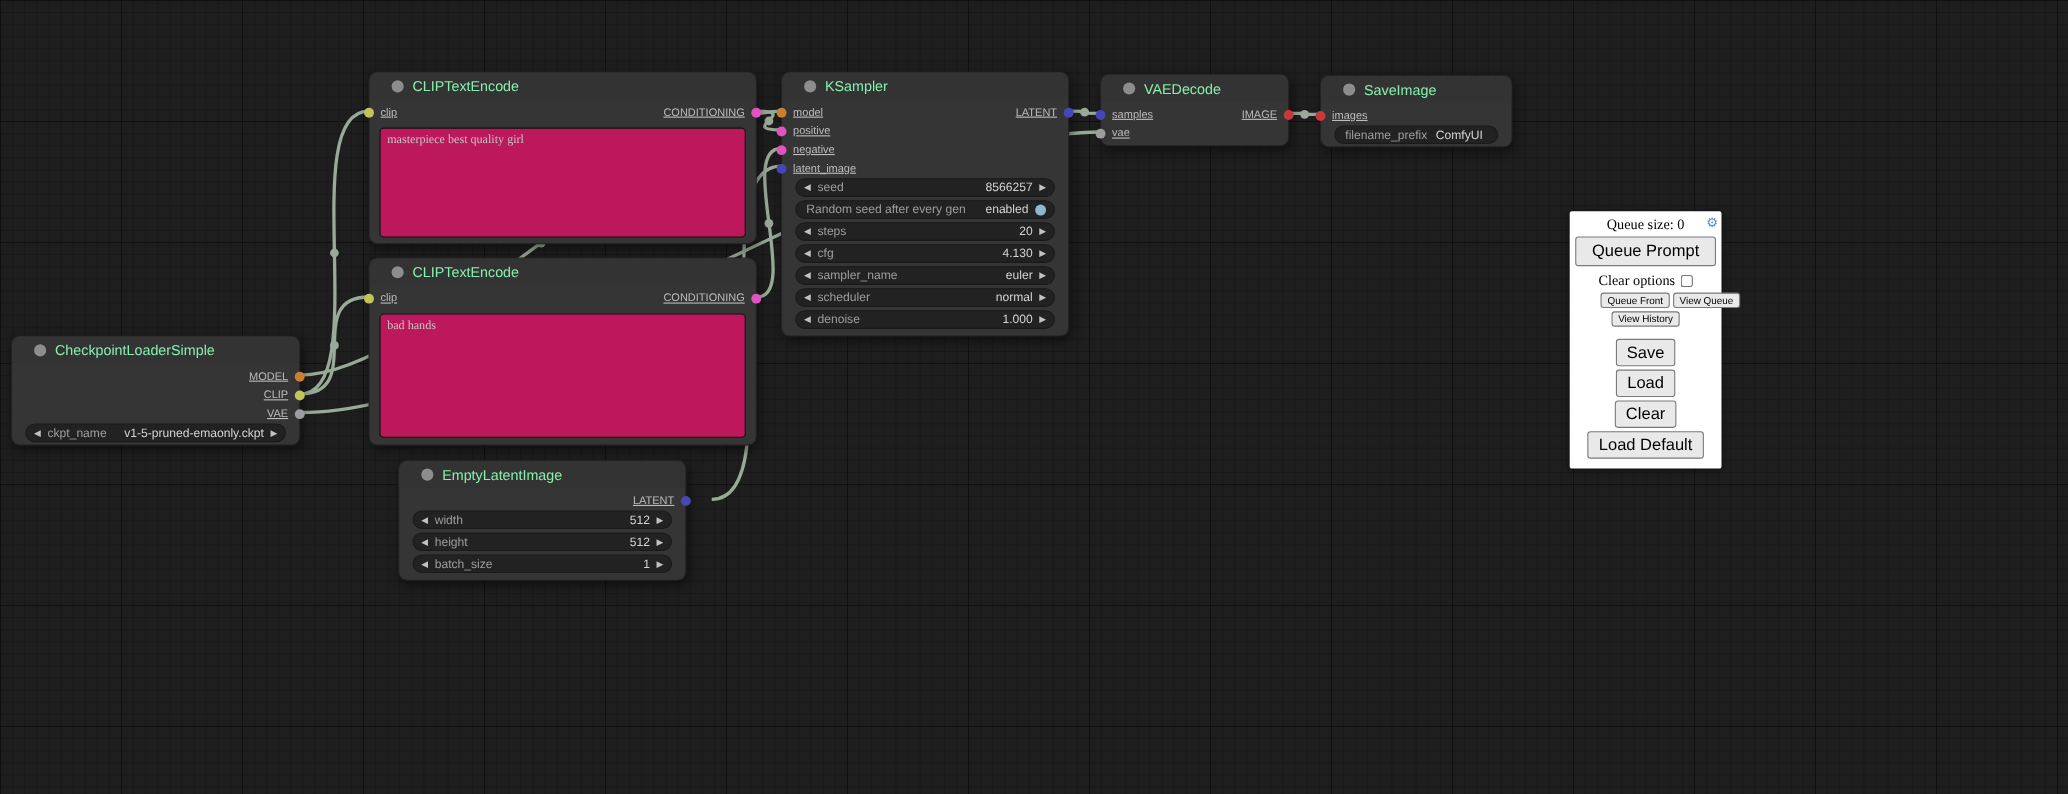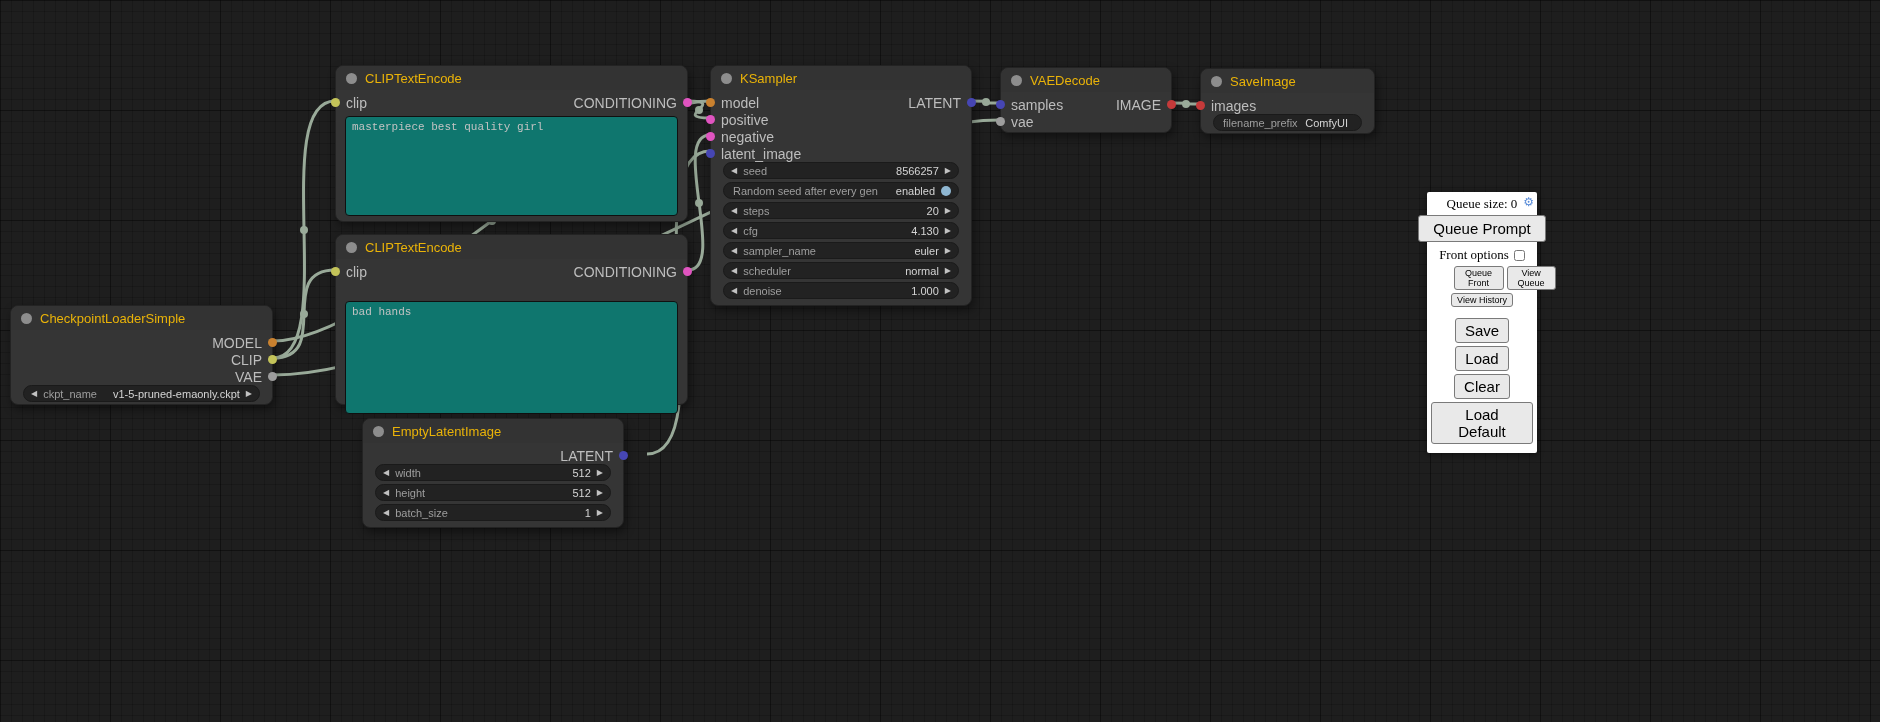--- a/index.html
+++ b/index.html
@@ -18,52 +18,52 @@
   svg.links { position:absolute; left:0; top:0; z-index:1; }
   svg.links path { fill:none; stroke-width:3; }
 
   .node {
     position:absolute; z-index:2; background:#353535;
     border:1px solid #232323; border-radius:8px;
     box-shadow:2px 4px 10px rgba(0,0,0,0.45);
     color:#b9b9b9;
   }
   .node-title {
-    height:24px; display:flex; align-items:center; gap:8px; padding:0 10px;
-    font-size:13px; color:#eab308; background:#333333; border-radius:8px 8px 0 0;
+    height:24px; display:flex; align-items:center; gap:8px; padding:0 20px;
+    font-size:13px; color:#86efac; background:#333333; border-radius:8px 8px 0 0;
     cursor:move;
   }
   .title-dot { width:11px; height:11px; border-radius:50%; background:#8d8d8d; flex:0 0 auto; }
   .slots { padding-top:4px; }
   .two-col { display:flex; justify-content:space-between; align-items:flex-start; }
-  .slot { height:17px; display:flex; align-items:center; gap:6px; font-size:14px; color:#bdbdbd; }
+  .slot { height:17px; display:flex; align-items:center; gap:6px; font-size:10px; color:#bdbdbd;text-decoration:underline; }
   .slot .dot { width:9px; height:9px; border-radius:50%; flex:0 0 auto; background:#888; }
   .slot.in .dot { margin-left:-5px; }
   .slot.out { justify-content:flex-end;text-align:center; }
   .slot.out .dot { margin-right:-5px; }
   .widgets { display:flex; flex-direction:column; gap:3px; padding:0 12px; }
   .widget {
     height:17px; background:#222222; border:1px solid #1a1a1a; border-radius:9px;
     display:flex; align-items:center; padding:0 7px; font-size:11px; color:#9e9e9e;
     cursor:pointer;
   }
   .widget .arrow { font-size:8px; color:#c2c2c2; line-height:1; }
   .widget .w-label { margin-left:6px; white-space:nowrap; }
   .widget.no-arrows .w-label { margin-left:2px; }
   .widget .w-value { margin-left:auto; margin-right:6px; color:#d4d4d4; white-space:nowrap; }
   .toggle-knob { width:10px; height:10px; border-radius:50%; background:#8fb7d2; flex:0 0 auto; }
   .prompt-text {
-    position:absolute; left:9px; right:9px; background:#0f766e; border:1px solid #101010;
-    border-radius:4px; color:#c3c3c3; font-family:Liberation Mono, monospace;
+    position:absolute; left:9px; right:9px; background:#be185d; border:1px solid #101010;
+    border-radius:4px; color:#c3c3c3; font-family:Liberation Serif, serif;
     font-size:11px; padding:4px 6px; white-space:pre-wrap; cursor:text;
   }
 
   
   .menu {
-    position:absolute; left:1427px; top:192px; width:110px; z-index:3;
+    position:absolute; left:1427px; top:192px; width:138px; z-index:3;
     background:#ffffff; color:#000; display:flex; flex-direction:column; align-items:center;
     padding:2px 4px 8px; font-family:"Liberation Serif", serif;
     box-shadow:0 1px 6px rgba(0,0,0,0.5); border-radius:2px;
   }
   .menu-header { position:relative; width:100%; text-align:center; font-size:13px; padding:2px 0 3px; }
   .gear { position:absolute; right:-1px; top:1px; font-size:12px; color:#5b8dd9; cursor:pointer; }
   .btn {
     font-family:"Liberation Sans", sans-serif; background:#e9e9e9;
     border:1px solid #7a7a7a; border-radius:3px; color:#000; cursor:pointer;
   }
@@ -161,21 +161,21 @@
         <div class="slot in">
           <span class="dot" style="background: rgb(195, 195, 89);"></span>
           <span>clip</span>
         </div>
         <div class="slot out">
           <span>CONDITIONING</span>
           <span class="dot" style="background: rgb(224, 84, 192);"></span>
         </div>
       </div>
     </div>
-    <div class="prompt-text" style="top:66px; height:113px;">bad hands</div>
+    <div class="prompt-text" style="top:50px; height:113px;">bad hands</div>
   </div>
 
   <div class="node" style="left:710px; top:65px; width:262px; height:241px;">
     <div class="node-title">
       <span class="title-dot"></span>
       <span>KSampler</span>
     </div>
     <div class="slots">
       <div class="two-col">
         <div>
@@ -328,21 +328,21 @@
     </div>
   </div>
 
   <div class="menu">
     <div class="menu-header">
       <span>Queue size: 0</span>
       <span class="gear">⚙</span>
     </div>
     <button class="btn qp">Queue Prompt</button>
     <div class="extra-row">
-      <span>Front options</span>
+      <span>Clear options</span>
       <input type="checkbox" style="">
     </div>
     <div class="small-row">
       <button class="btn sm">Queue Front</button>
       <button class="btn sm">View Queue</button>
     </div>
     <button class="btn sm vh">View History</button>
     <div class="menu-spacer"></div>
     <button class="btn big">Save</button>
     <button class="btn big">Load</button>

